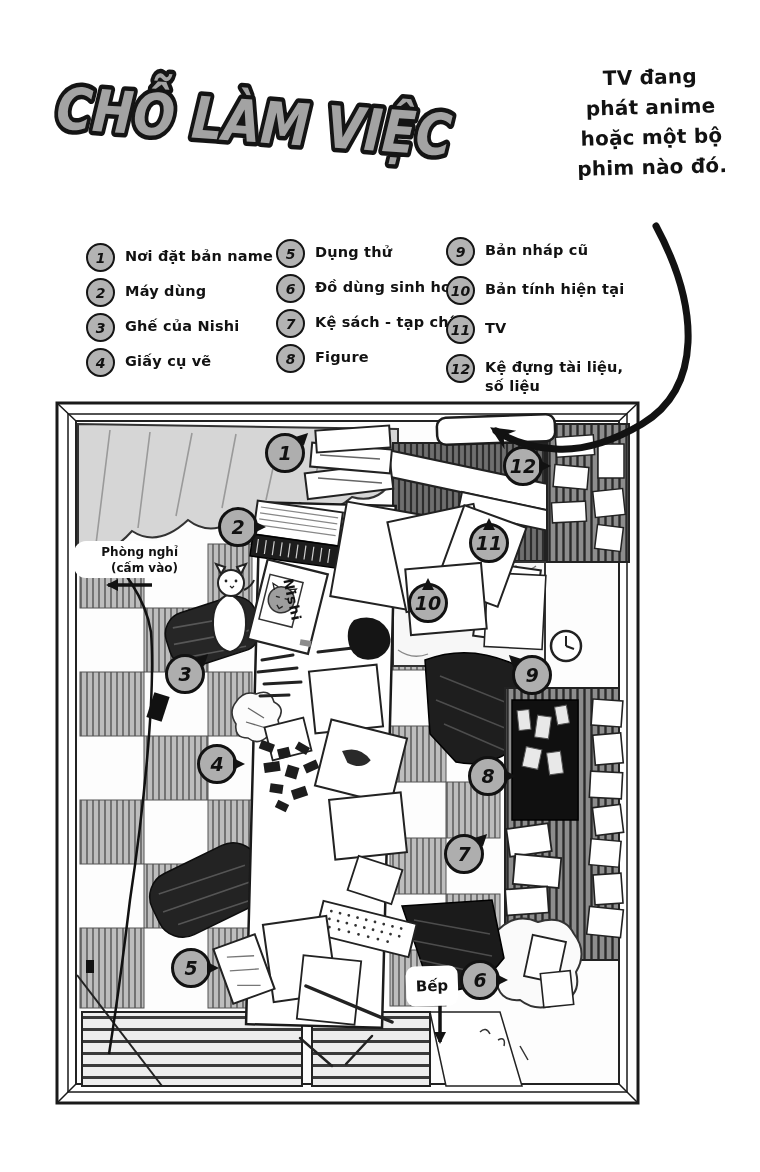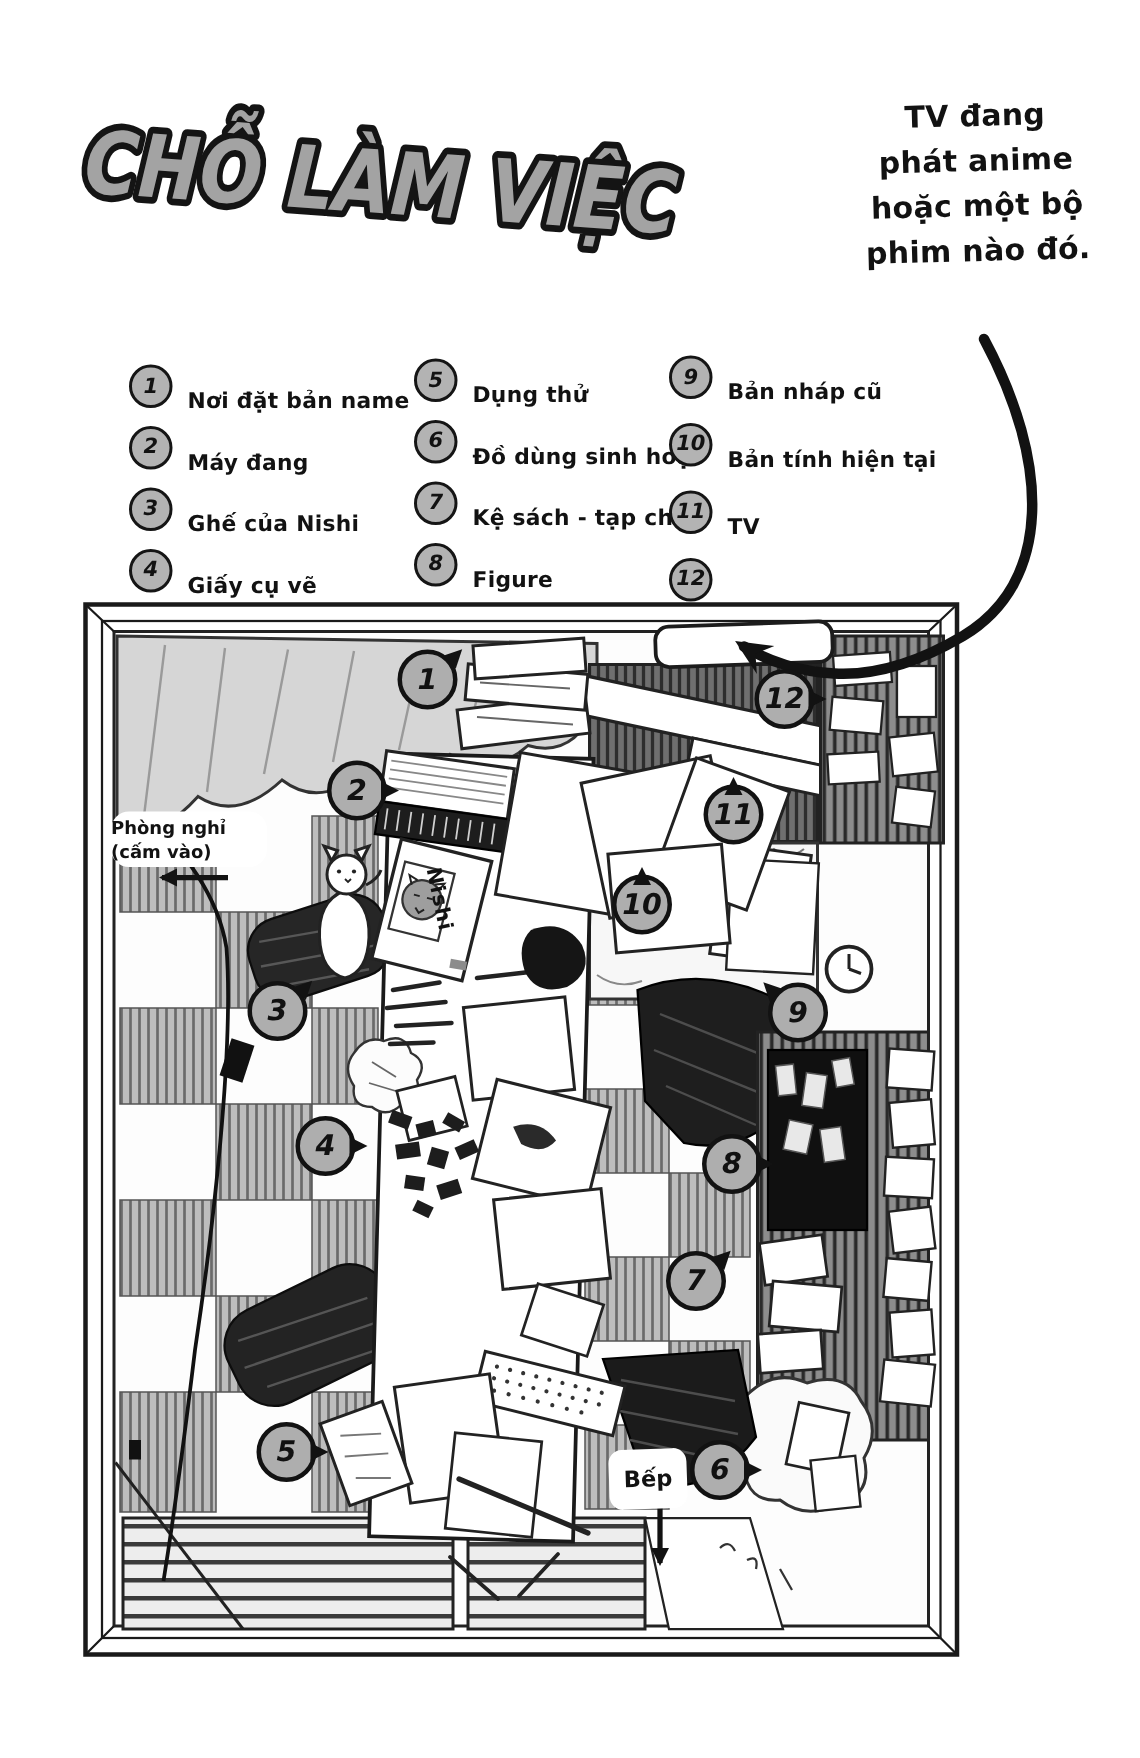--- a/index.html
+++ b/index.html
@@ -20,41 +20,41 @@
   .legend-col.c1{left:86px;top:243px;gap:6px;}
   .legend-col.c2{left:276px;top:239px;gap:6px;}
   .legend-col.c3{left:446px;top:237px;gap:10px;}
   .legend-row{display:flex;align-items:flex-start;gap:10px;}
   .lbadge{
     flex:0 0 auto;width:25px;height:25px;border-radius:50%;
     background:#b3b3b3;border:2.5px solid #151515;
     display:flex;align-items:center;justify-content:center;
     font-size:14px;font-weight:bold;font-style:italic;
   }
-  .llabel{font-size:14.5px;font-weight:bold;line-height:1.3;padding-top:4px;max-width:160px;letter-spacing:.2px;margin-top:12px;}
+  .llabel{font-size:14.5px;font-weight:bold;line-height:1.3;padding-top:4px;max-width:160px;letter-spacing:.2px;}
   .c3 .llabel{max-width:150px;}
   
   .room-svg{position:absolute;left:0;top:0;z-index:1;}
   
   .badge{
     position:absolute;z-index:5;width:34px;height:34px;border-radius:50%;
     background:#aeaeae;border:3px solid #121212;
     display:flex;align-items:center;justify-content:center;
     font-size:19px;font-weight:bold;font-style:italic;color:#111;
   }
   .badge::after{content:"";position:absolute;width:0;height:0;}
   .t-r::after{left:100%;top:50%;margin-top:-6px;margin-left:-1px;border:6px solid transparent;border-left:12px solid #121212;}
   .t-u::after{left:50%;top:-14px;margin-left:-6px;border:6px solid transparent;border-bottom:12px solid #121212;}
   .t-ur::after{right:-10px;top:-10px;border:6px solid transparent;border-bottom:12px solid #121212;transform:rotate(45deg);}
   .t-ul::after{left:-10px;top:-10px;border:6px solid transparent;border-bottom:12px solid #121212;transform:rotate(-45deg);}
   
   .rest-label{
     position:absolute;z-index:4;left:74px;top:541px;width:104px;
     background:#fff;border-radius:12px;padding:3px 0 2px;
-    text-align:left;font-size:12px;font-weight:bold;line-height:1.35;
+    text-align:right;font-size:12px;font-weight:bold;line-height:1.35;
   }
   .kitchen-label{
     position:absolute;z-index:4;left:406px;top:966px;width:52px;height:40px;
     background:#fff;border-radius:9px;display:flex;align-items:center;justify-content:center;
     font-size:15px;font-weight:bold;transform:rotate(-2deg);
   }
   .nameplate-label{
     position:absolute;z-index:4;left:296px;top:577px;
     font-size:13.5px;font-weight:bold;letter-spacing:1px;
     transform:rotate(78deg);transform-origin:left top;
@@ -76,21 +76,21 @@
   <div>phim nào đó.</div>
 </div>
 
 <div class="legend-col c1">
   <div class="legend-row">
     <span class="lbadge">1</span>
     <span class="llabel">Nơi đặt bản name</span>
   </div>
   <div class="legend-row">
     <span class="lbadge">2</span>
-    <span class="llabel">Máy đang</span>
+    <span class="llabel">Máy dùng</span>
   </div>
   <div class="legend-row">
     <span class="lbadge">3</span>
     <span class="llabel">Ghế của Nishi</span>
   </div>
   <div class="legend-row">
     <span class="lbadge">4</span>
     <span class="llabel">Giấy cụ vẽ</span>
   </div>
 </div>
@@ -122,20 +122,21 @@
   <div class="legend-row">
     <span class="lbadge">10</span>
     <span class="llabel">Bản tính hiện tại</span>
   </div>
   <div class="legend-row">
     <span class="lbadge">11</span>
     <span class="llabel">TV</span>
   </div>
   <div class="legend-row">
     <span class="lbadge">12</span>
+    <span class="llabel">Kệ đựng tài liệu, số liệu</span>
   </div>
 </div>
 
 <svg class="room-svg" width="760" height="1172" viewBox="0 0 760 1172">
   <defs>
     <pattern id="wood" patternUnits="userSpaceOnUse" width="6" height="10">
       <rect width="6" height="10" fill="#bdbdbd"></rect>
         <path d="M3,0 V10" stroke="#6a6a6a" stroke-width="1.8"></path>
     </pattern>
     <pattern id="woodD" patternUnits="userSpaceOnUse" width="6" height="10">

